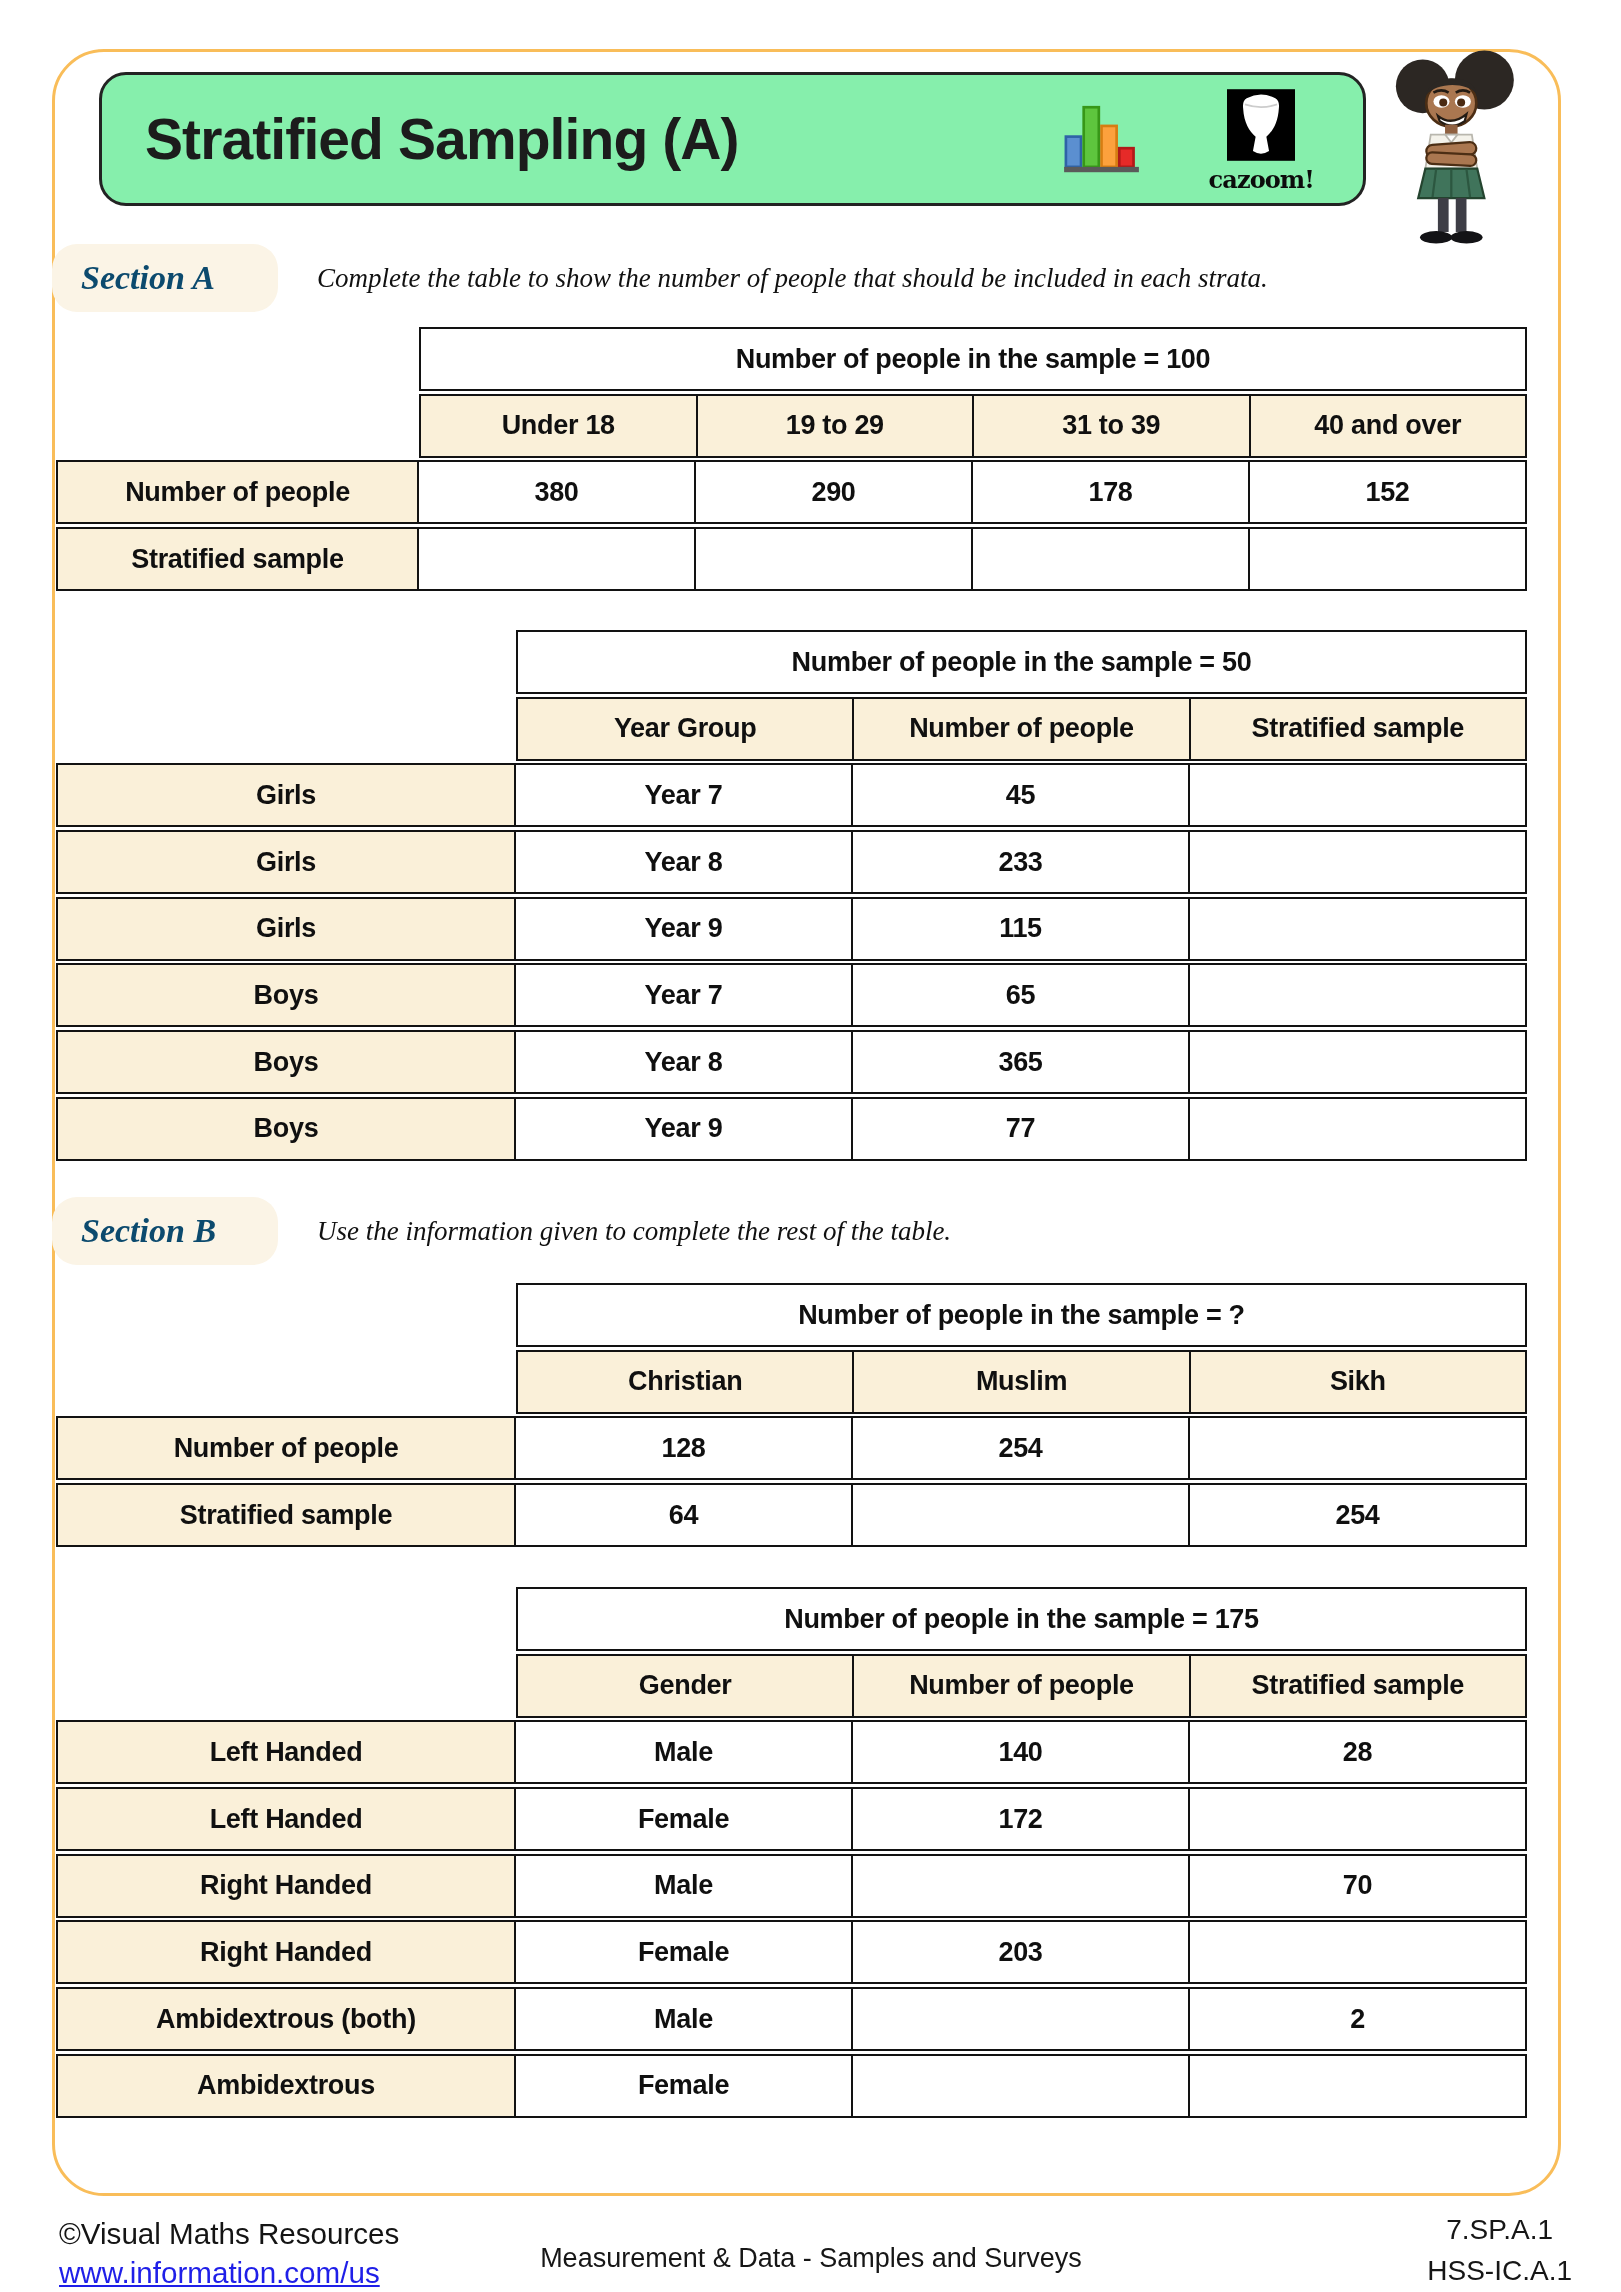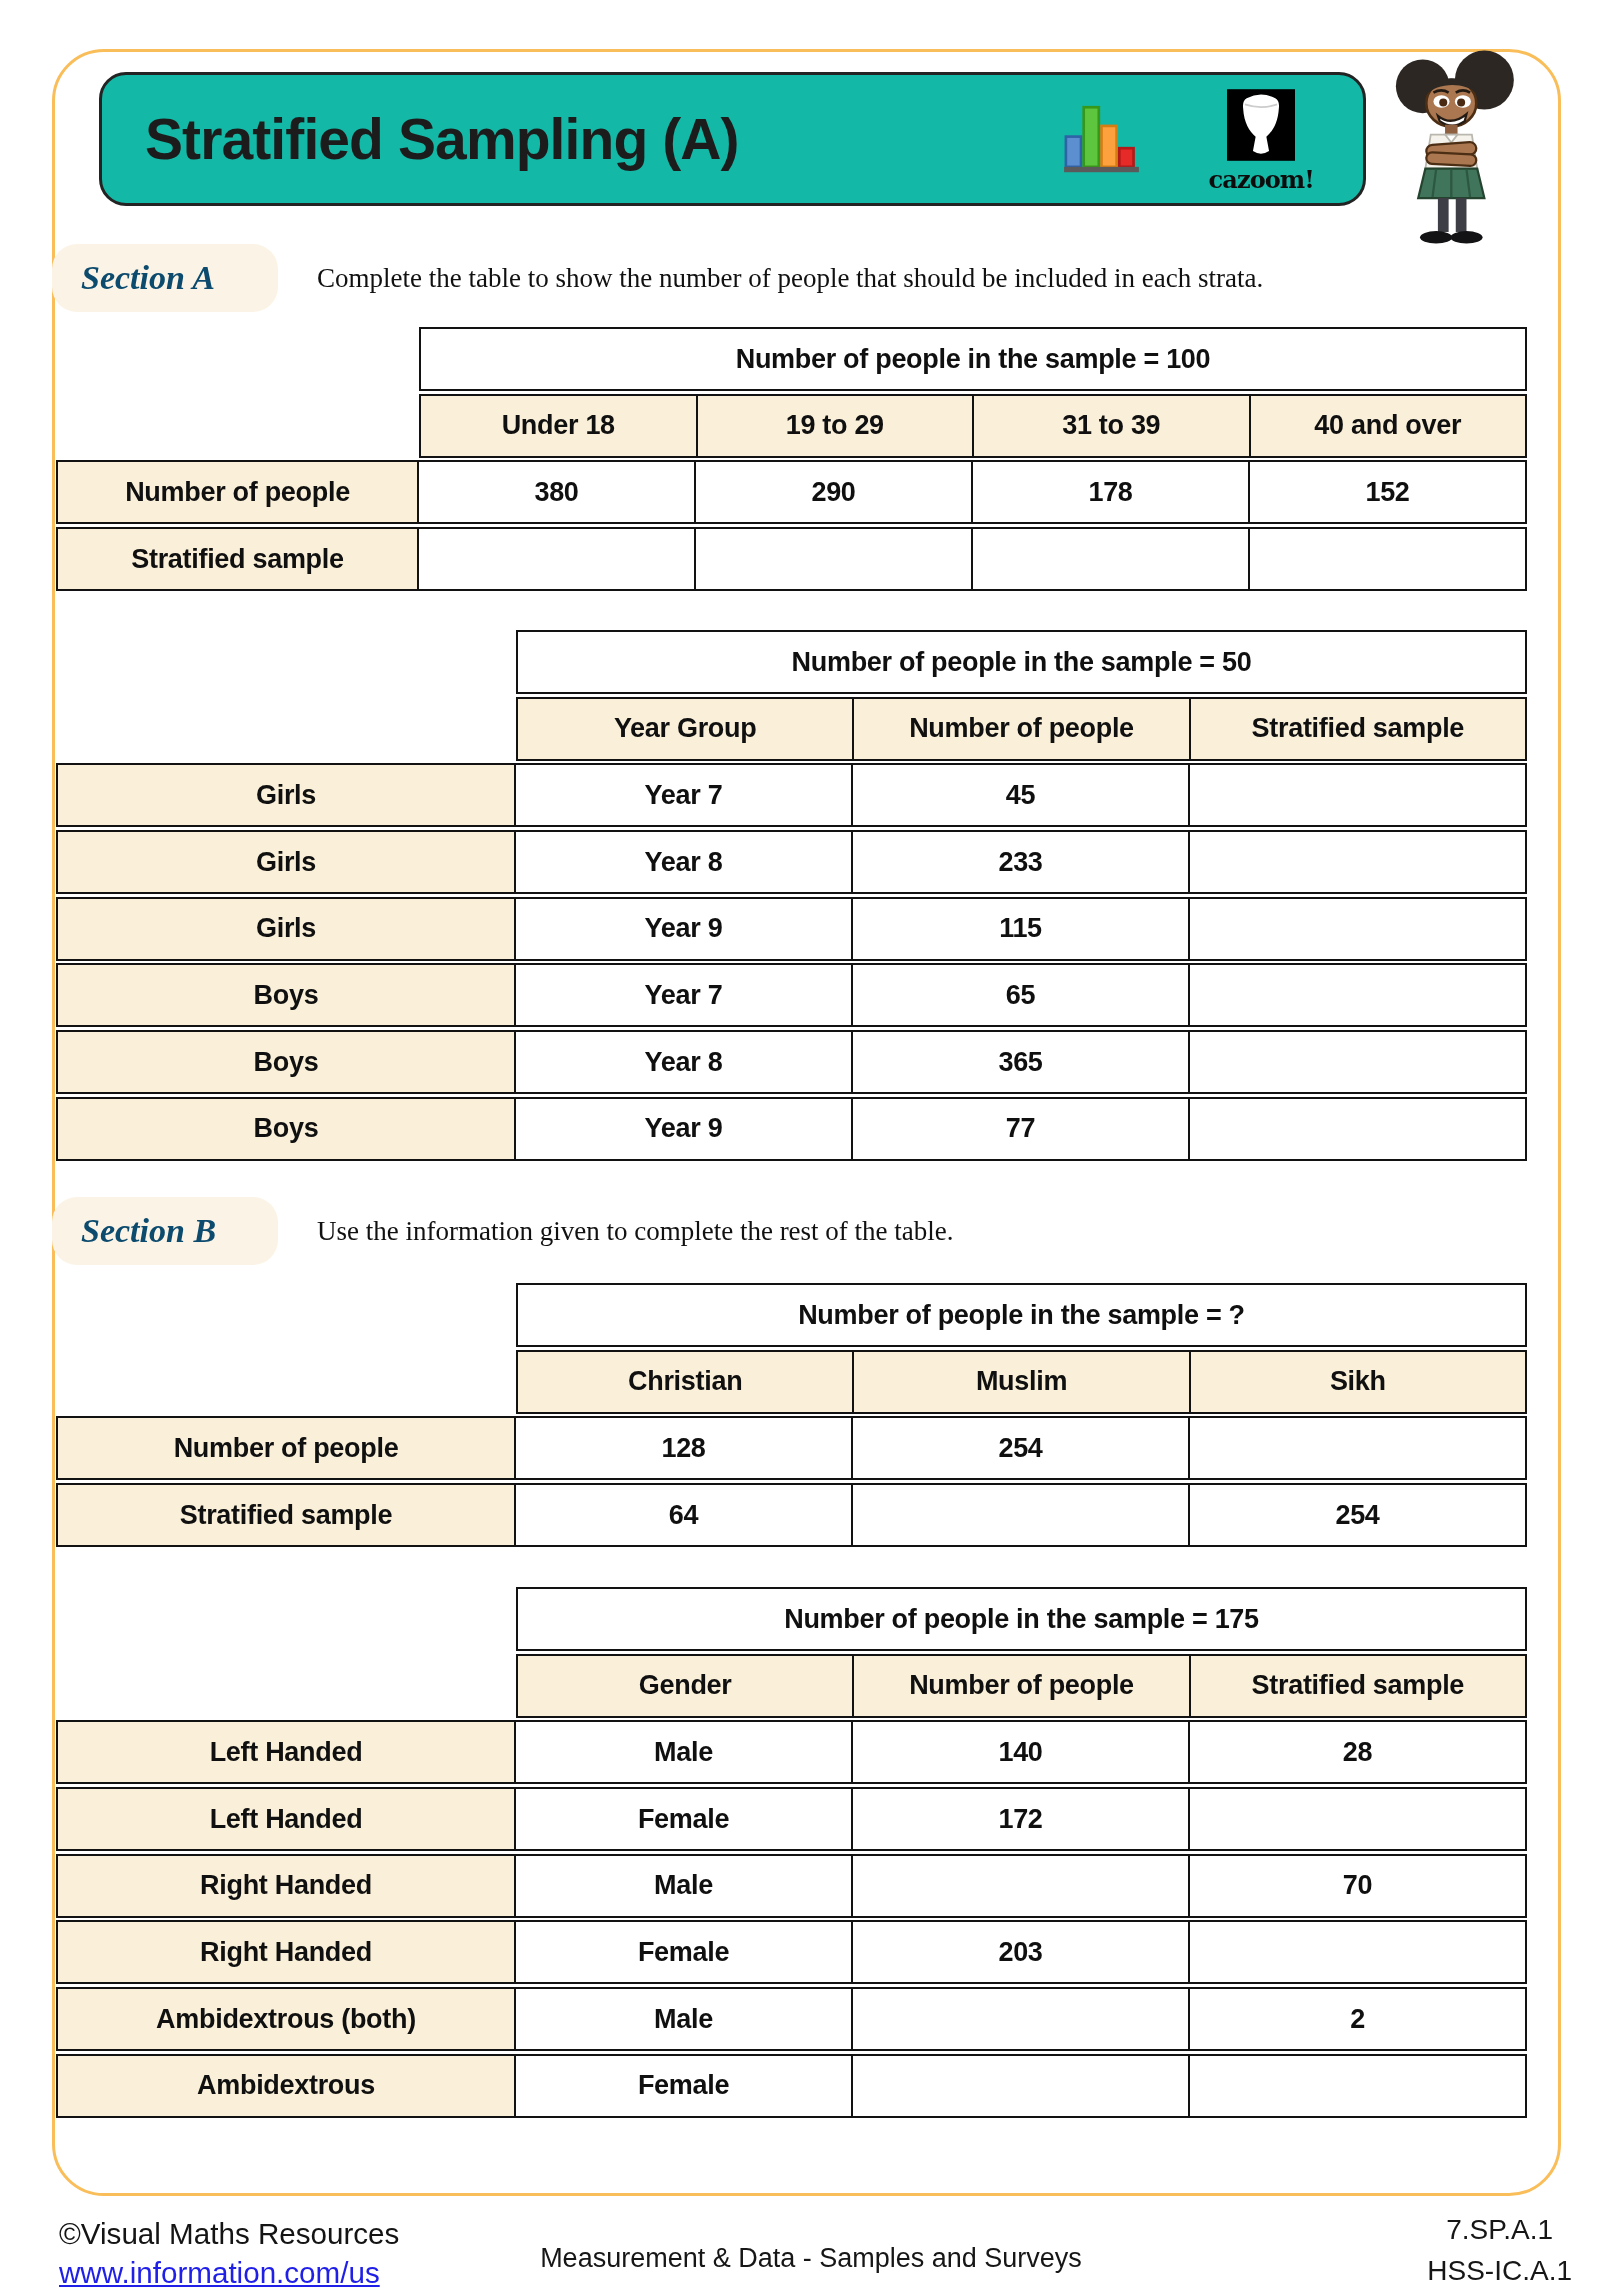--- a/index.html
+++ b/index.html
@@ -11,39 +11,39 @@
 
   
   .frame {
     position:absolute; left:52px; top:49px; width:1503px; height:2141px;
     border:3.6px solid #f9bd59; border-radius:52px; background:transparent;
   }
 
   
   .title-box {
     position:absolute; left:99px; top:72px; width:1267px; height:134px;
-    box-sizing:border-box; background:#14b8a6; border:3.6px solid #232323;
+    box-sizing:border-box; background:#86efac; border:3.6px solid #232323;
     border-radius:27px; display:flex; align-items:center;
     justify-content:space-between; padding:0 49px 0 43px; z-index:2;
   }
   .page-title { font-size:57px; font-weight:bold; letter-spacing:-0.9px; color:#1c1c1c; }
   .title-right { display:flex; align-items:center; gap:70px; }
   .cazoom { display:flex; flex-direction:column; align-items:center; margin-top:5.4px; }
   .cazoom-text { font-family:"DejaVu Serif", serif; font-weight:bold; font-size:24px; color:#0c0c0c; margin-top:0.9px; letter-spacing:-0.9px; }
 
   .character { position:absolute; left:1384px; top:47px; z-index:3; }
 
   
   .section-row { position:absolute; left:52px; display:flex; align-items:center; z-index:2; }
   .section-pill {
     width:226px; height:68px; box-sizing:border-box; background:#fbf4e6;
     border-radius:25px; display:flex; align-items:center; padding-left:29px;
   }
   .section-label { font-family:"Liberation Serif", serif; font-style:italic; font-weight:bold; font-size:34px; color:#0c4a6e; }
-  .section-instr { font-family:"Liberation Serif", serif; font-size:27px; color:#111; margin-left:39px; letter-spacing:0; }
+  .section-instr { font-family:"Liberation Serif", serif; font-style:italic; font-size:27px; color:#111; margin-left:39px; letter-spacing:0; }
 
   
   .wtable { position:absolute; left:56px; width:1471px; z-index:1; }
   .trow { display:flex; margin-bottom:2.7px;border-radius:28px; }
   .cell {
     box-sizing:border-box; border:2.7px solid #121212; height:64px; background:#fff;
     display:flex; align-items:center; justify-content:center;
     font-weight:bold; font-size:27px; letter-spacing:-0.3px; color:#101010;
     text-align:center;
   }

